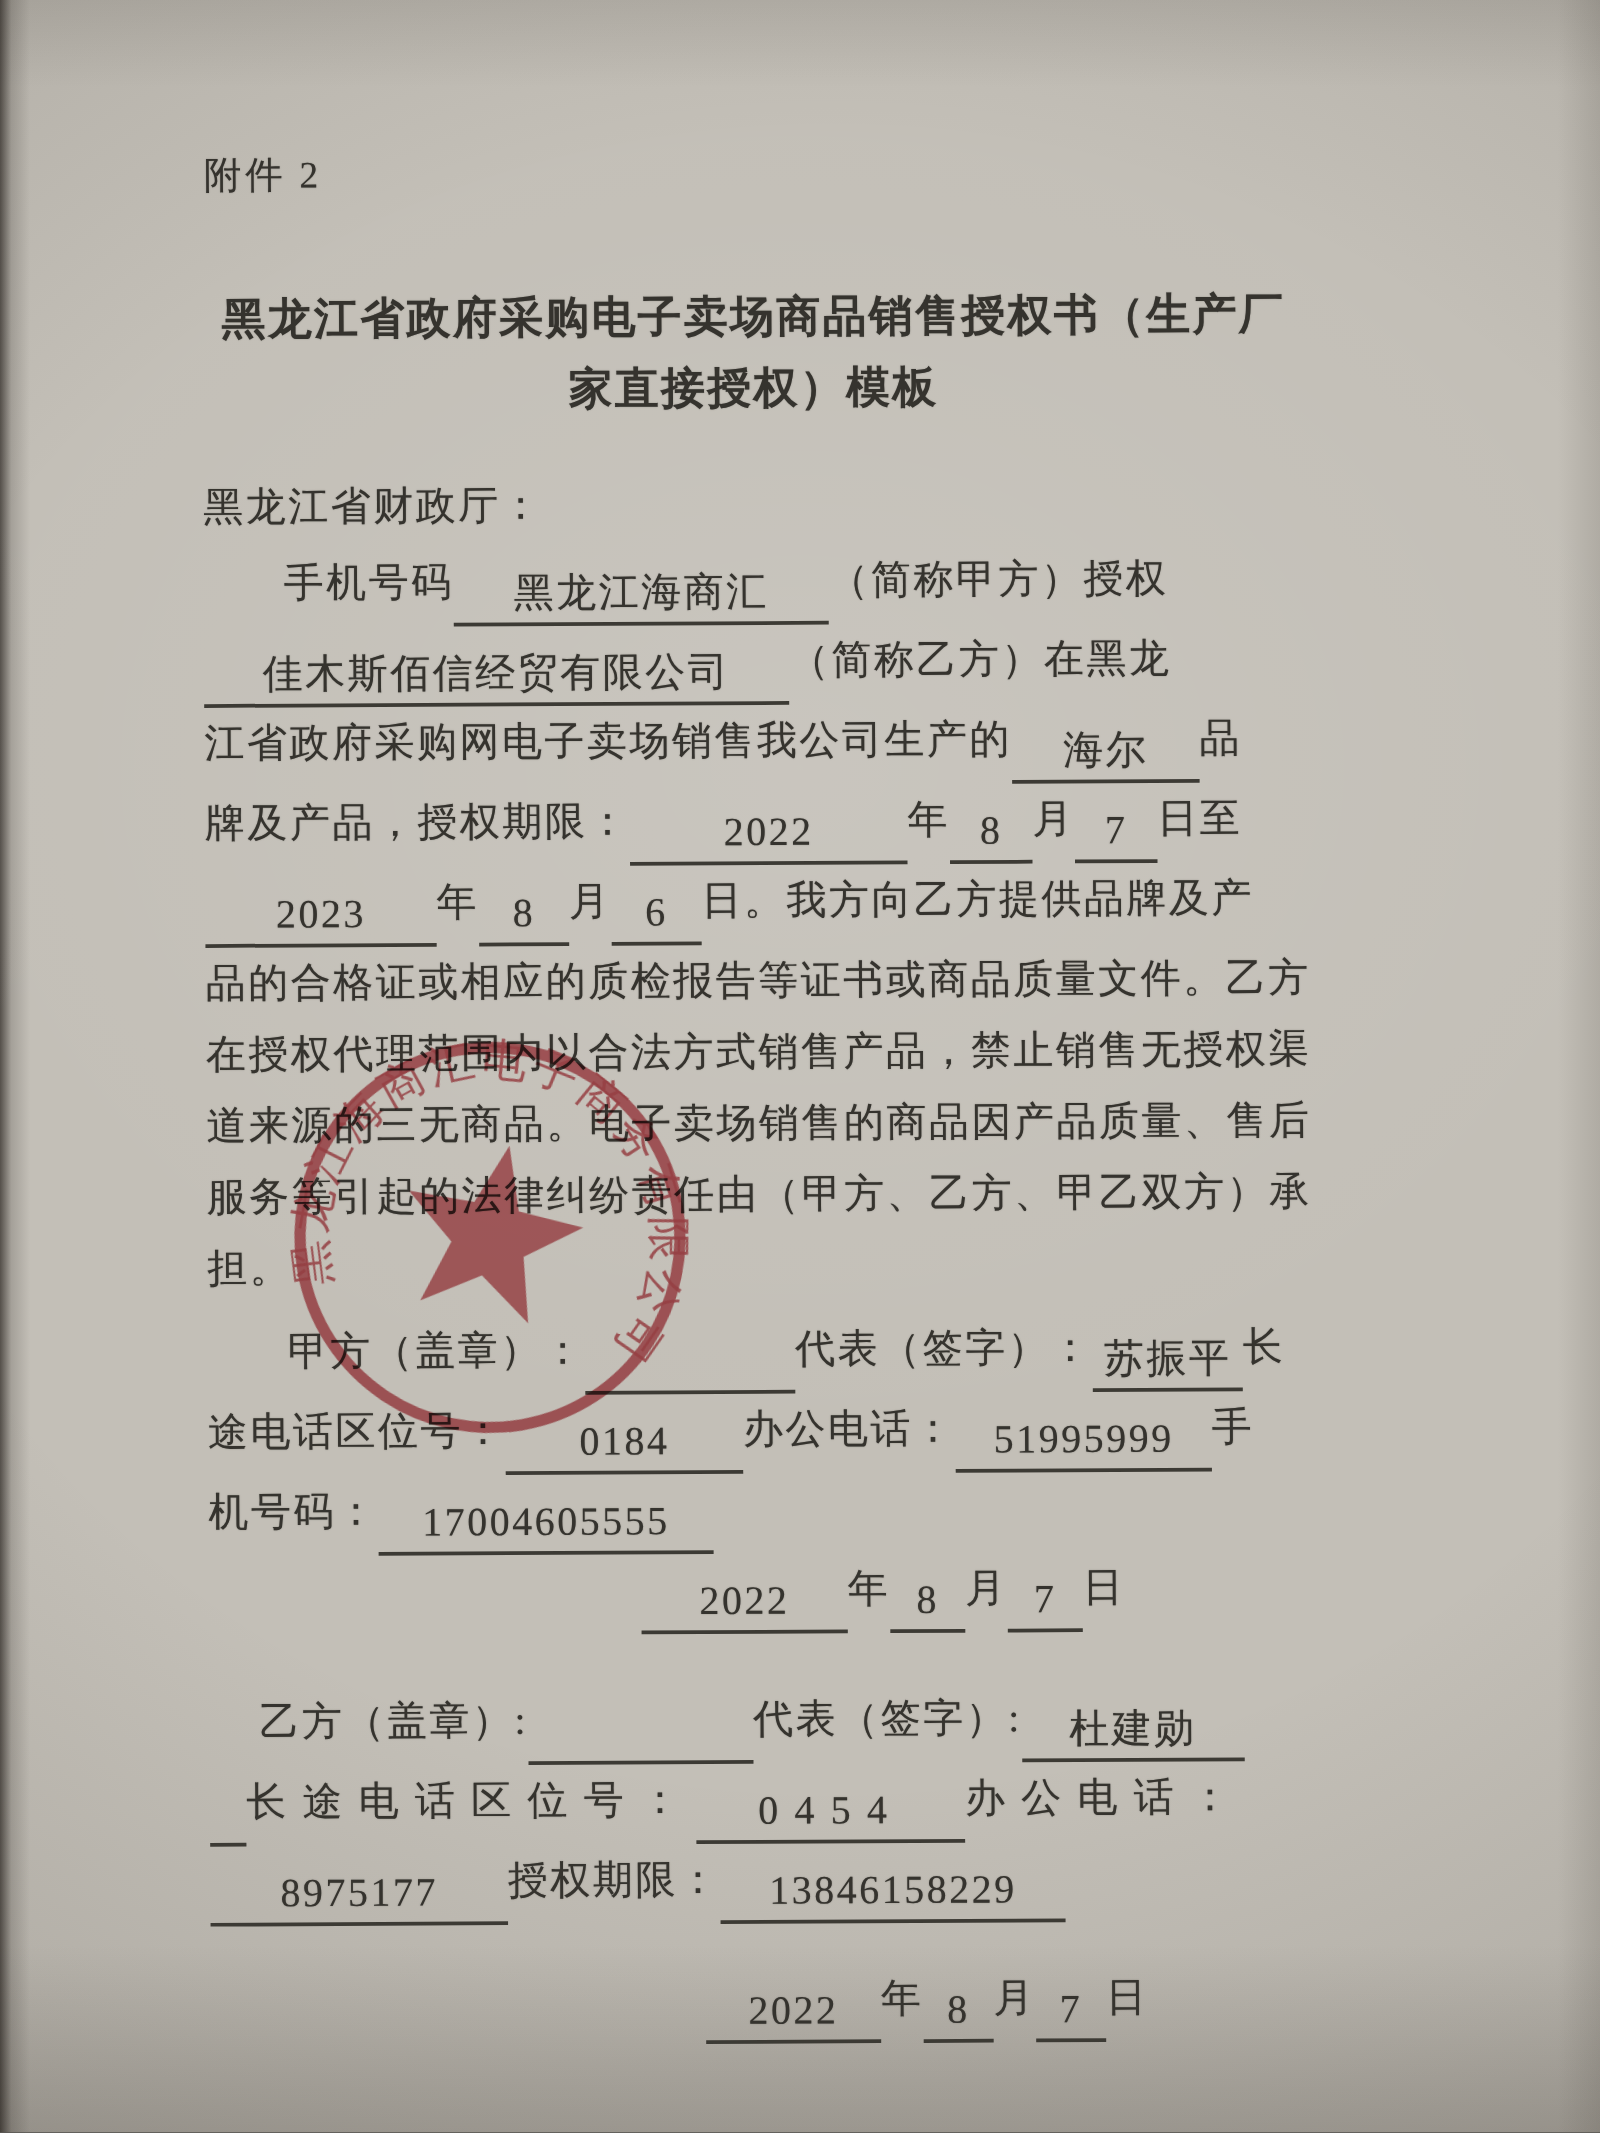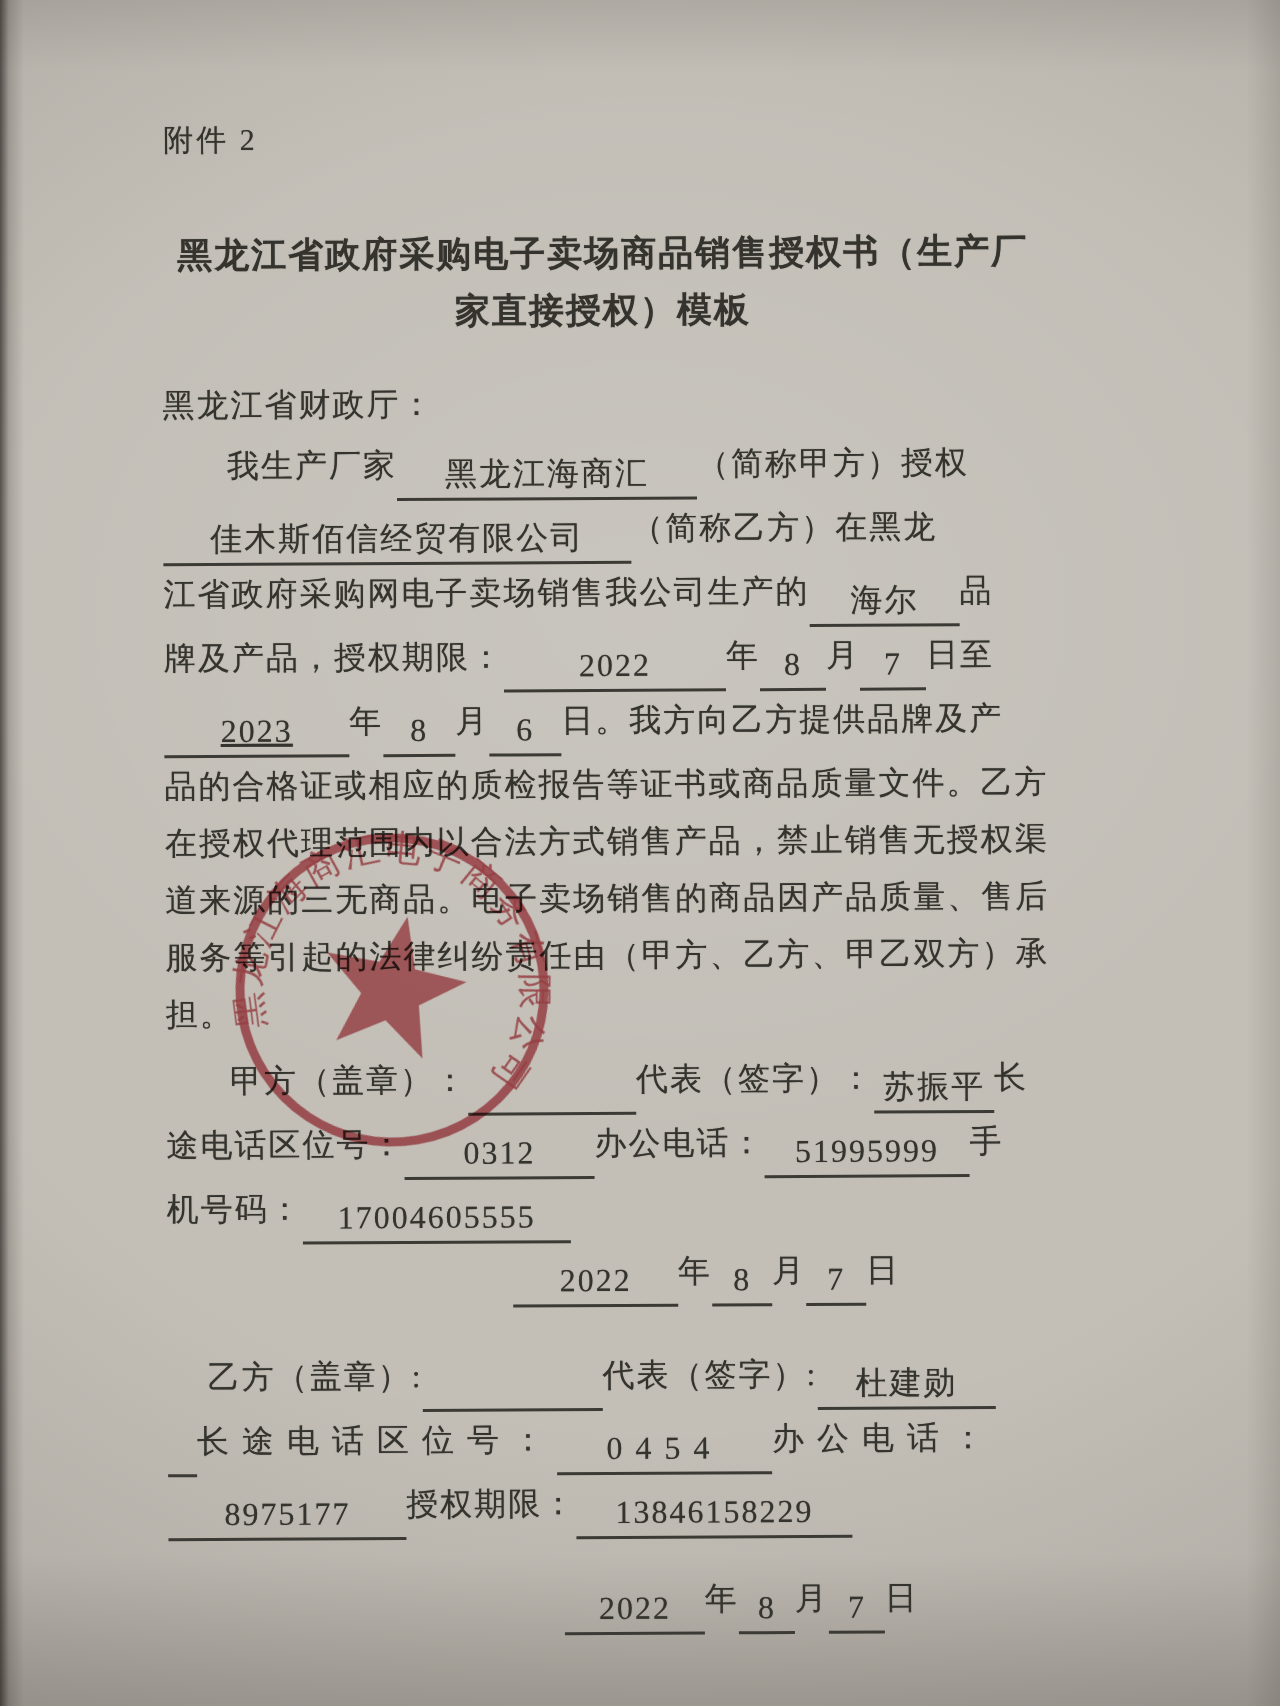--- a/index.html
+++ b/index.html
@@ -59,36 +59,36 @@
     <div class="attachment">附件 2</div>
 
     <div class="title">
       <div>黑龙江省政府采购电子卖场商品销售授权书（生产厂</div>
       <div>家直接授权）模板</div>
     </div>
 
     <div class="salutation">黑龙江省财政厅：</div>
 
     <div class="body-par">
-        <div class="line line-0"><span class="seg">我生产厂家</span><span class="blank" style="min-width: 300px;">黑龙江海商汇</span><span class="seg">（简称甲方）授权</span></div>
+        <div class="line line-0"><span class="seg">手机号码</span><span class="blank" style="min-width: 300px;">黑龙江海商汇</span><span class="seg">（简称甲方）授权</span></div>
         <div class="line line-1"><span class="blank" style="min-width: 468px;">佳木斯佰信经贸有限公司</span><span class="seg">（简称乙方）在黑龙</span></div>
         <div class="line line-2"><span class="seg">江省政府采购网电子卖场销售我公司生产的</span><span class="blank" style="min-width: 150px; margin-top: 12px;">海尔</span><span class="seg">品</span></div>
         <div class="line line-3"><span class="seg">牌及产品，授权期限：</span><span class="blank" style="min-width: 222px;">2022</span><span class="seg">年</span><span class="blank" style="min-width: 66px;">8</span><span class="seg">月</span><span class="blank" style="min-width: 66px;">7</span><span class="seg">日至</span></div>
-        <div class="line line-4"><span class="blank" style="min-width: 185px; text-decoration: underline;">2023</span><span class="seg">年</span><span class="blank" style="min-width: 72px;">8</span><span class="seg">月</span><span class="blank" style="min-width: 72px;">6</span><span class="seg">日。我方向乙方提供品牌及产</span></div>
+        <div class="line line-4"><span class="blank" style="min-width: 185px;">2023</span><span class="seg">年</span><span class="blank" style="min-width: 72px;">8</span><span class="seg">月</span><span class="blank" style="min-width: 72px;">6</span><span class="seg">日。我方向乙方提供品牌及产</span></div>
         <div class="line line-5"><span class="seg">品的合格证或相应的质检报告等证书或商品质量文件。乙方</span></div>
         <div class="line line-6"><span class="seg">在授权代理范围内以合法方式销售产品，禁止销售无授权渠</span></div>
         <div class="line line-7"><span class="seg">道来源的三无商品。电子卖场销售的商品因产品质量、售后</span></div>
         <div class="line line-8"><span class="seg">服务等引起的法律纠纷责任由（甲方、乙方、甲乙双方）承</span></div>
         <div class="line line-9"><span class="seg">担。</span></div>
       </div>
 
     <div class="party-a">
       <div>
           <div class="line line-0"><span class="seg">甲方（盖章）：</span><span class="blank" style="min-width: 168px;">&nbsp;</span><span class="seg">代表（签字）：</span><span class="blank" style="min-width: 120px; margin-top: 24px;">苏振平</span><span class="seg">长</span></div>
-          <div class="line line-1"><span class="seg">途电话区位号：</span><span class="blank" style="min-width: 190px;">0312</span><span class="seg">办公电话：</span><span class="blank" style="min-width: 205px;">51995999</span><span class="seg">手</span></div>
+          <div class="line line-1"><span class="seg">途电话区位号：</span><span class="blank" style="min-width: 190px;">0184</span><span class="seg">办公电话：</span><span class="blank" style="min-width: 205px;">51995999</span><span class="seg">手</span></div>
           <div class="line line-2"><span class="seg">机号码：</span><span class="blank" style="min-width: 268px;">17004605555</span></div>
         </div>
       <div class="date-line"><span class="blank" style="min-width: 165px;">2022</span><span class="seg">年</span><span class="blank" style="min-width: 60px;">8</span><span class="seg">月</span><span class="blank" style="min-width: 60px;">7</span><span class="seg">日</span></div>
     </div>
 
     <div class="party-b">
       <div>
           <div class="line line-0"><span class="seg">乙方（盖章）:</span><span class="blank" style="min-width: 180px;">&nbsp;</span><span class="seg">代表（签字）:</span><span class="blank" style="min-width: 178px;">杜建勋</span></div>
           <div class="line line-1"><span class="blank" style="min-width: 26px;">&nbsp;</span><span class="seg">长途电话区位号：</span><span class="blank" style="min-width: 215px;">0454</span><span class="seg">办公电话：</span></div>
           <div class="line line-2"><span class="blank" style="min-width: 238px;">8975177</span><span class="seg">授权期限：</span><span class="blank" style="min-width: 276px;">13846158229</span></div>

